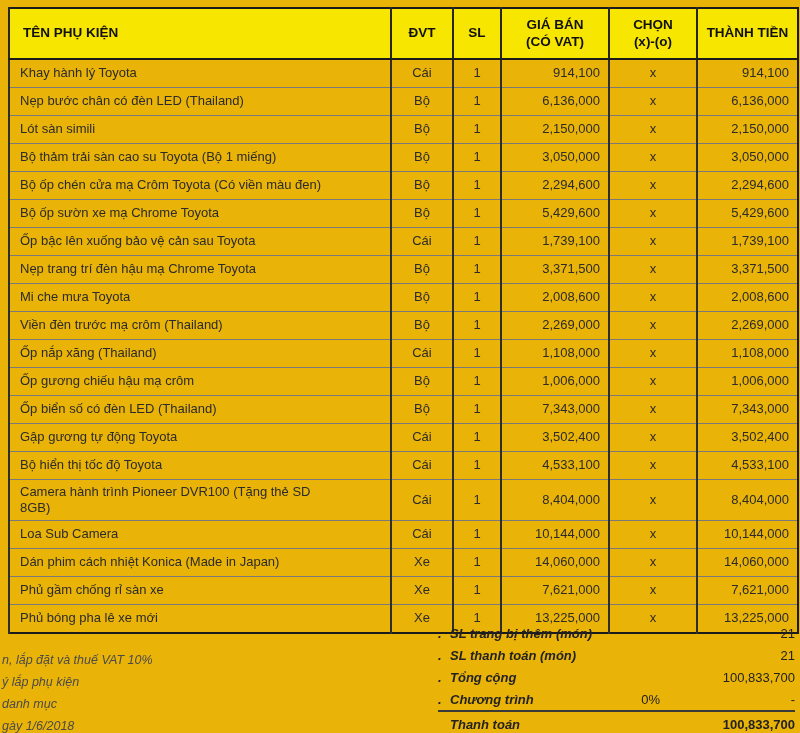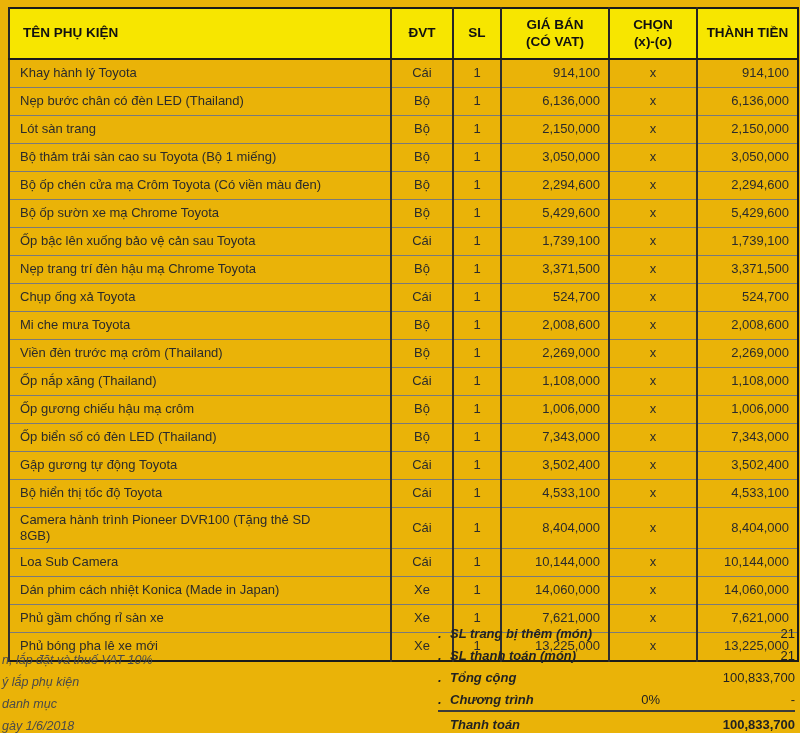--- a/index.html
+++ b/index.html
@@ -157,21 +157,21 @@
         </tr>
         <tr>
           <td class="name">Nẹp bước chân có đèn LED (Thailand)</td>
           <td class="center">Bộ</td>
           <td class="center">1</td>
           <td class="num">6,136,000</td>
           <td class="center">x</td>
           <td class="num">6,136,000</td>
         </tr>
         <tr>
-          <td class="name">Lót sàn trang</td>
+          <td class="name">Lót sàn simili</td>
           <td class="center">Bộ</td>
           <td class="center">1</td>
           <td class="num">2,150,000</td>
           <td class="center">x</td>
           <td class="num">2,150,000</td>
         </tr>
         <tr>
           <td class="name">Bộ thảm trải sàn cao su Toyota (Bộ 1 miếng)</td>
           <td class="center">Bộ</td>
           <td class="center">1</td>
@@ -203,28 +203,20 @@
           <td class="center">x</td>
           <td class="num">1,739,100</td>
         </tr>
         <tr>
           <td class="name">Nẹp trang trí đèn hậu mạ Chrome Toyota</td>
           <td class="center">Bộ</td>
           <td class="center">1</td>
           <td class="num">3,371,500</td>
           <td class="center">x</td>
           <td class="num">3,371,500</td>
-        </tr>
-        <tr>
-          <td class="name">Chụp ống xả Toyota</td>
-          <td class="center">Cái</td>
-          <td class="center">1</td>
-          <td class="num">524,700</td>
-          <td class="center">x</td>
-          <td class="num">524,700</td>
         </tr>
         <tr>
           <td class="name">Mi che mưa Toyota</td>
           <td class="center">Bộ</td>
           <td class="center">1</td>
           <td class="num">2,008,600</td>
           <td class="center">x</td>
           <td class="num">2,008,600</td>
         </tr>
         <tr>

